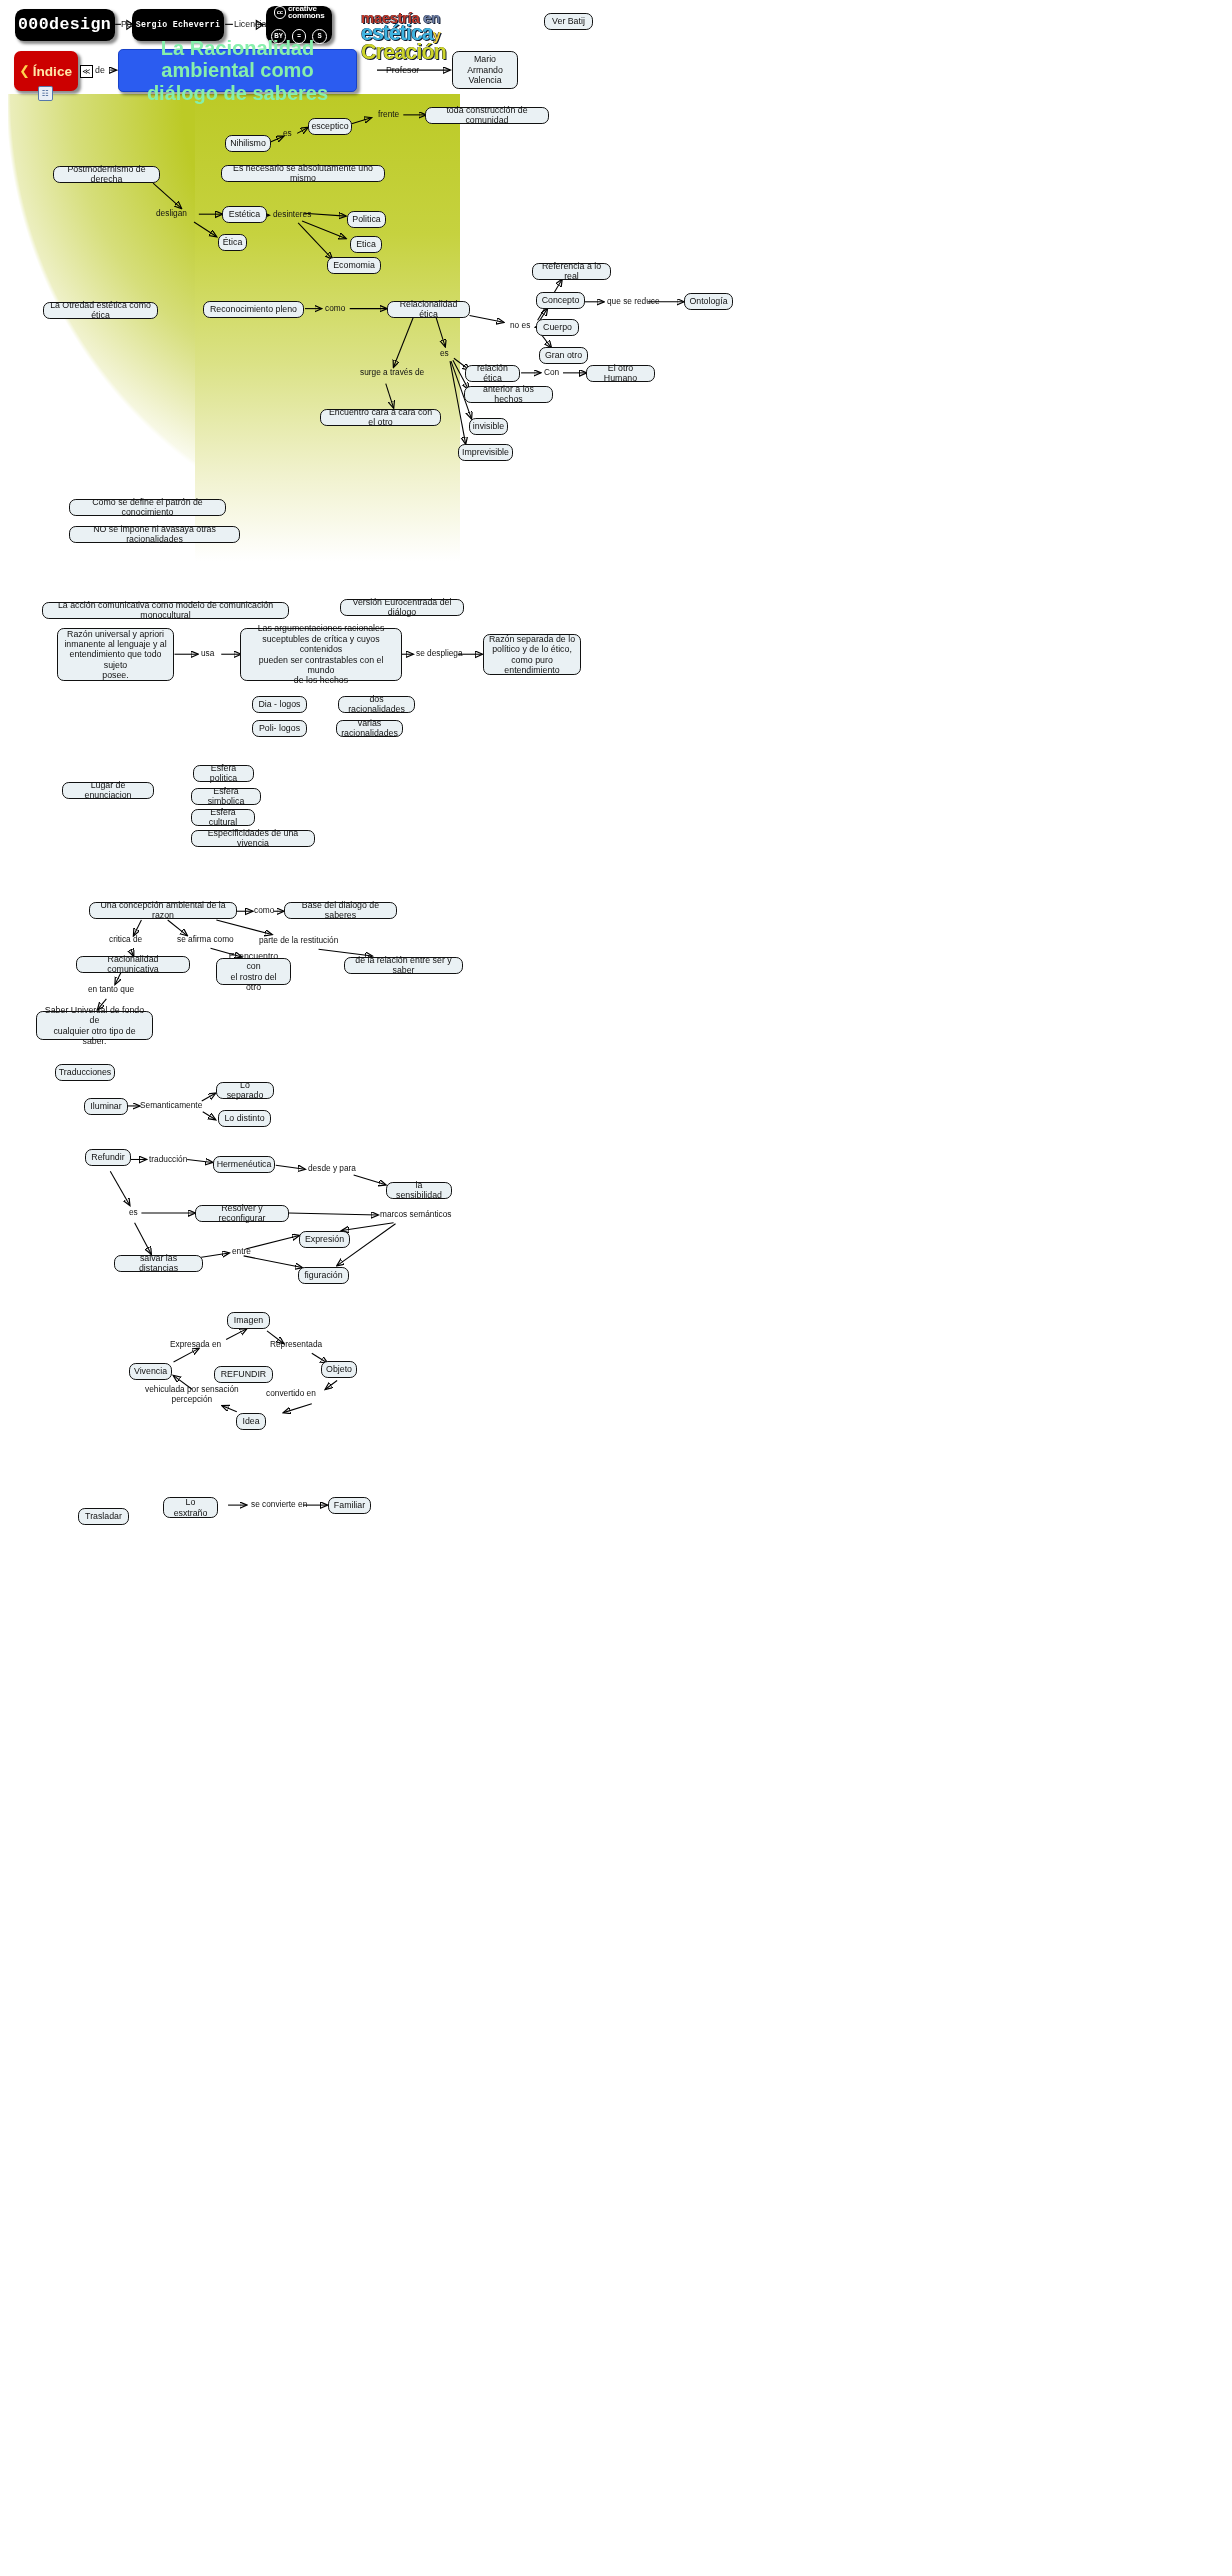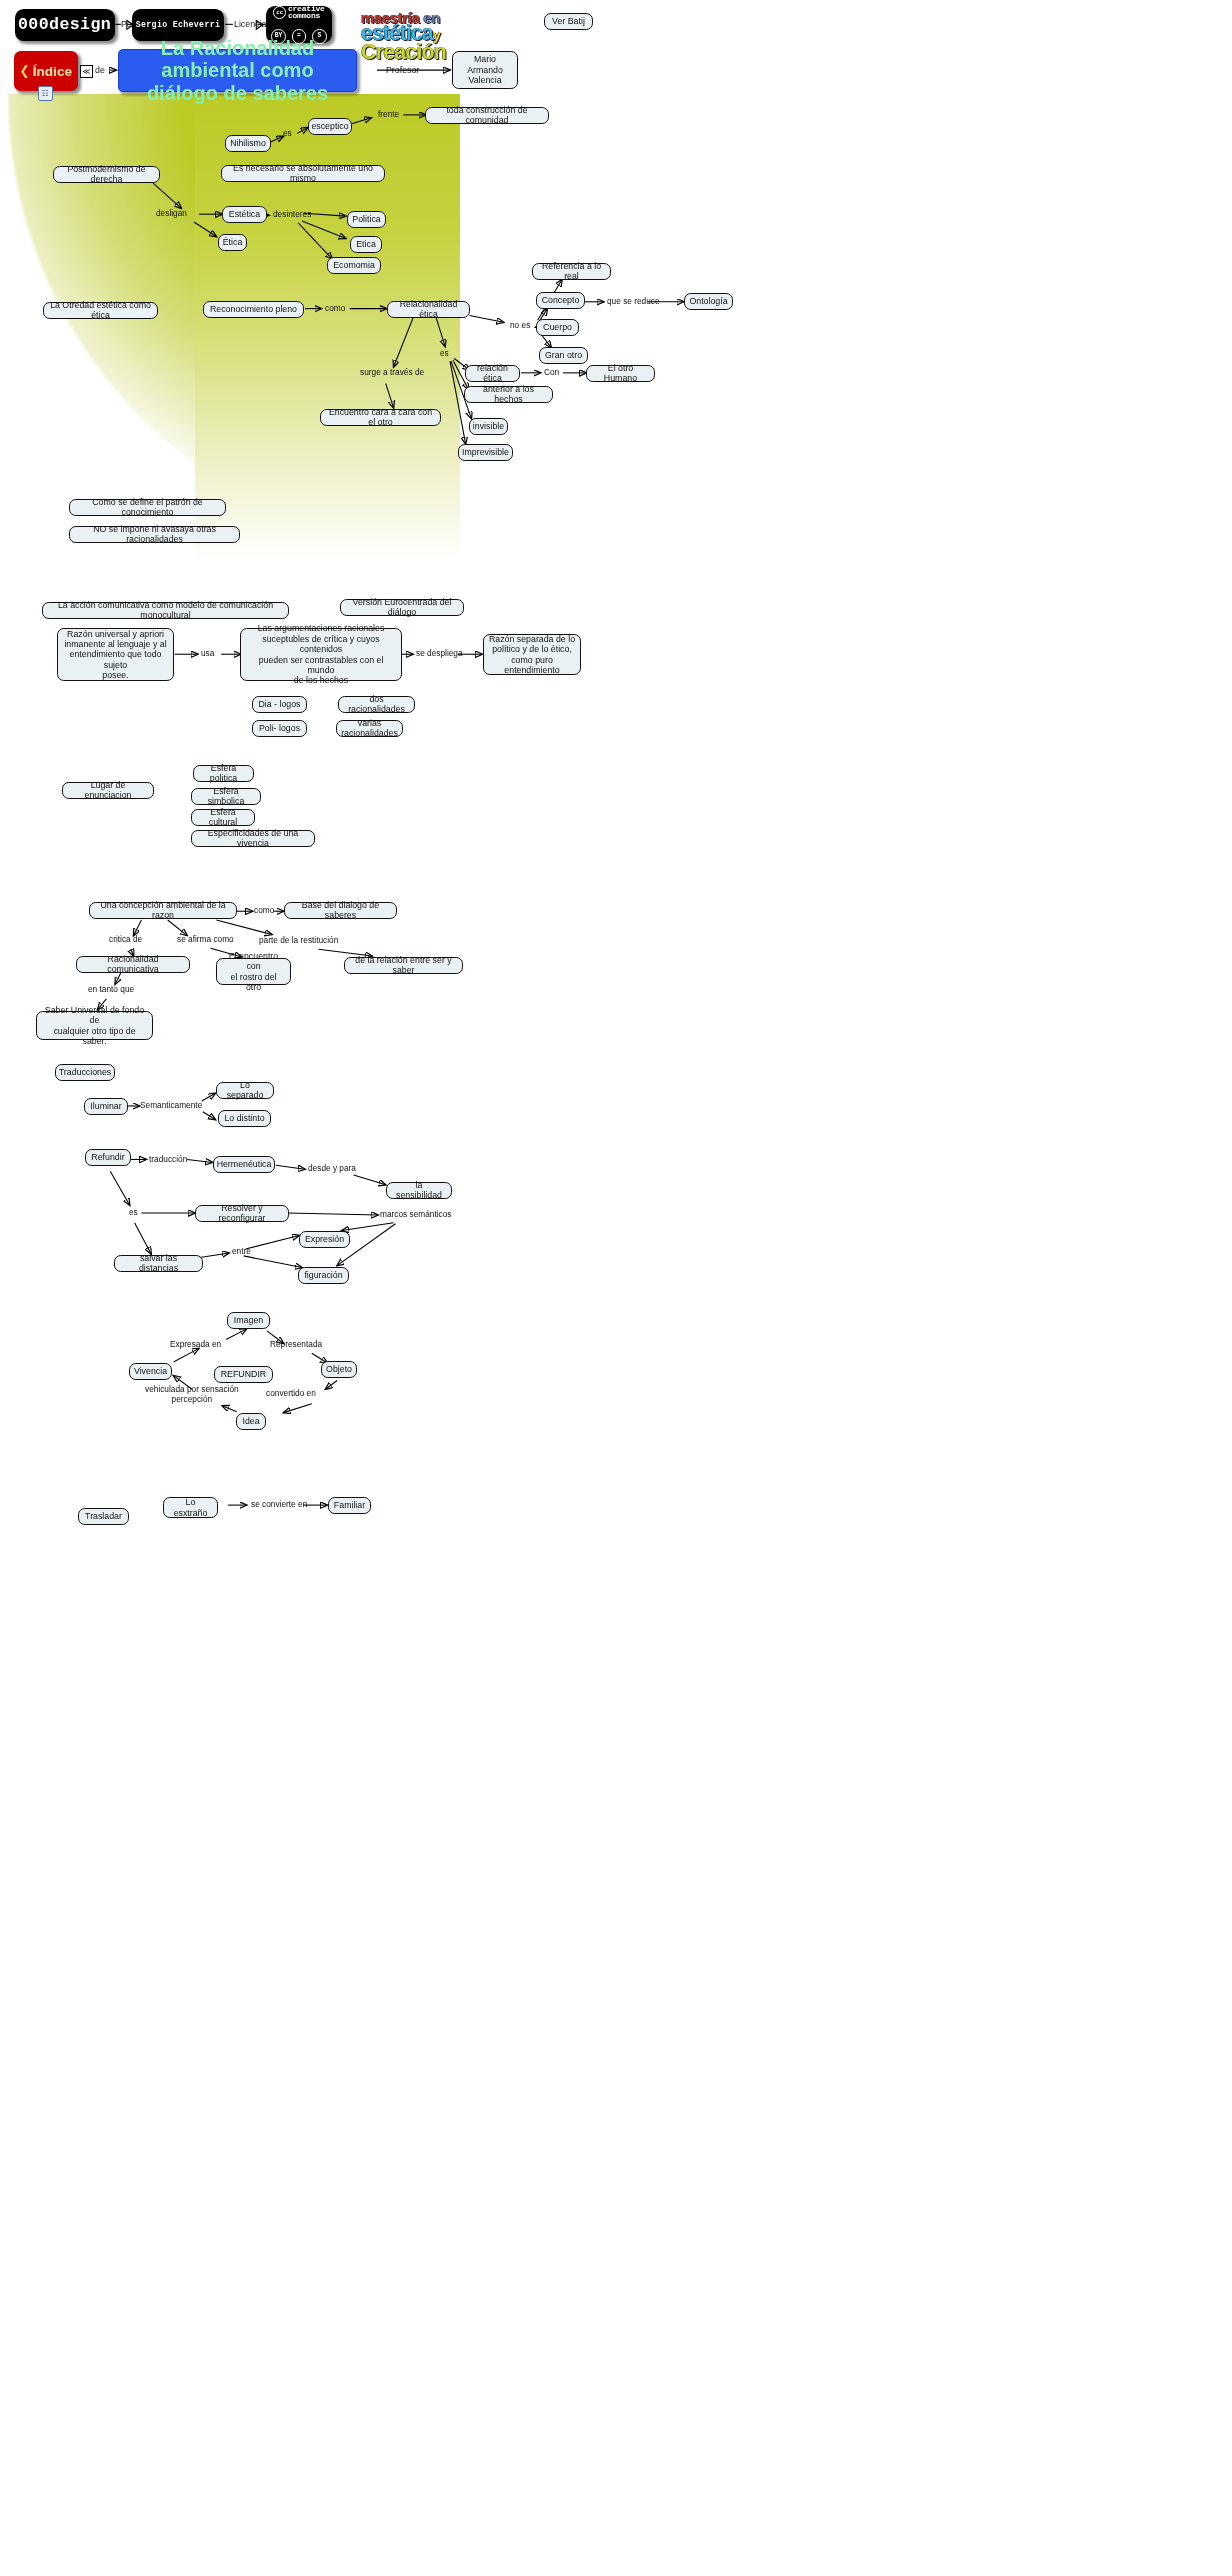--- a/index.html
+++ b/index.html
@@ -39,21 +39,21 @@
     color:#ffffff;
     display:flex;align-items:center;justify-content:center;
     text-align:center;
   }
   #logo-000design{left:14.6px;top:8.8px;width:100px;height:32px;
     font-family:"Liberation Mono","DejaVu Sans Mono",monospace;
     font-weight:bold;font-size:16.6px;letter-spacing:0.4px;}
   #author-box{left:132px;top:8.8px;width:92px;height:32px;
     font-family:"Liberation Mono","DejaVu Sans Mono",monospace;
     font-size:8.3px;font-weight:bold;letter-spacing:0.3px;}
-  #cc-box{left:266px;top:5.8px;width:66px;height:37px;flex-direction:column;gap:9px;font-family:Liberation Mono, monospace;}
+  #cc-box{left:266px;top:5.8px;width:66px;height:37px;flex-direction:column;gap:9px;}
   .cc-top{display:flex;align-items:center;gap:1.9px;line-height:.92;}
   .cc-top .cc-word{font-size:8px;font-weight:bold;text-align:left;letter-spacing:-0.2px;}
   .cc-circle{
     width:10.7px;height:10.7px;border:1.4px solid #fff;border-radius:50%;
     display:flex;align-items:center;justify-content:center;
     font-size:5.8px;font-weight:bold;line-height:1;
   }
   .cc-bottom{display:flex;gap:5.8px;align-items:center;}
   .cc-bottom .cc-circle{width:12.7px;height:12.7px;font-size:6.3px;}
 

